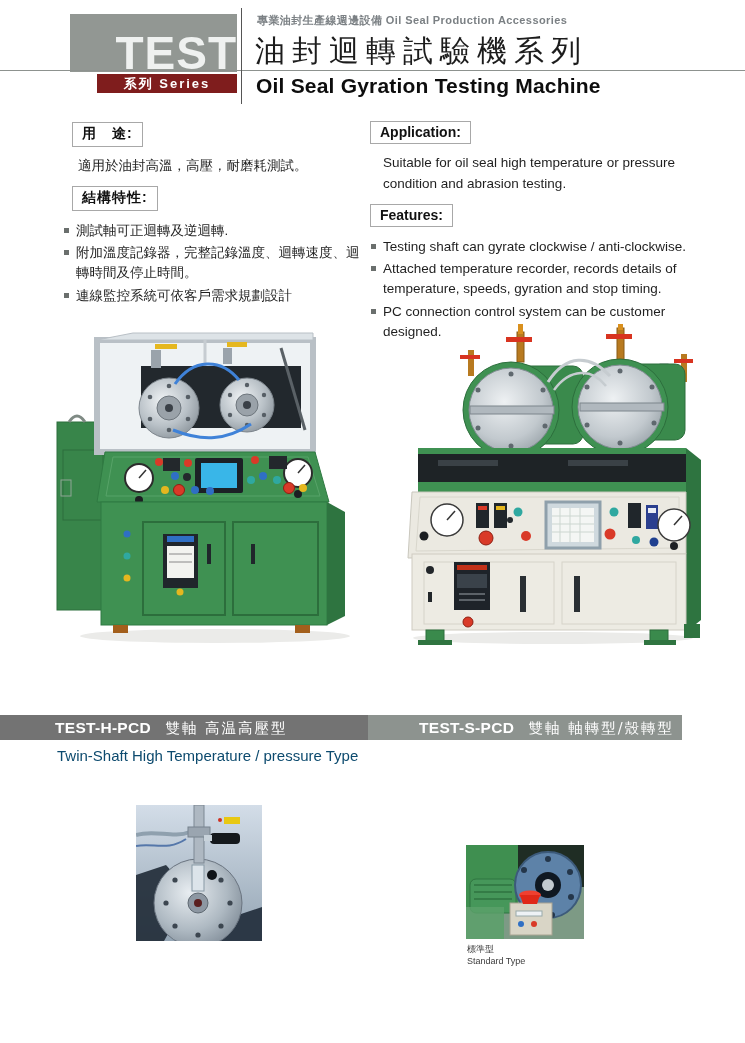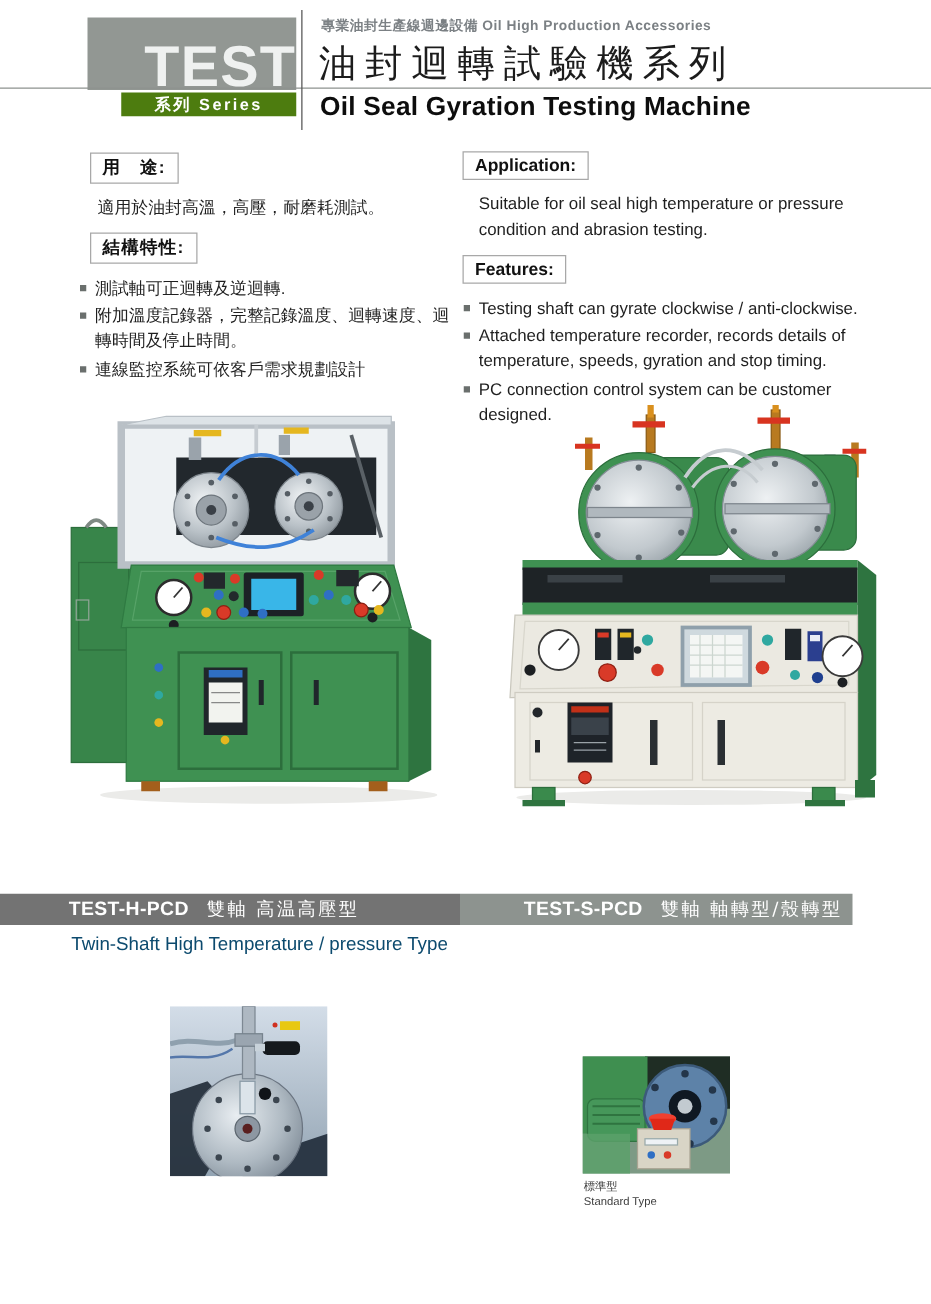--- a/index.html
+++ b/index.html
@@ -7,21 +7,21 @@
     position:relative; width:745px; height:1043px; background:#ffffff;
     font-family:"Liberation Sans","DejaVu Sans",sans-serif; overflow:hidden;
   }
   
   .logo-box { position:absolute; left:70px; top:14px; width:167px; height:58px; background:#929793; }
   .logo-title {
     position:absolute; left:0; right:0; bottom:-8px; text-align:right;
     font-size:46px; font-weight:bold; letter-spacing:1px; color:#eff1f0;
   }
   .logo-sub {
-    position:absolute; left:97px; top:74px; width:140px; height:19px; background:#4d7c0f;
+    position:absolute; left:97px; top:74px; width:140px; height:19px; background:#7f1d1d;
     color:#ffffff; font-weight:bold; font-size:13px; line-height:19px; text-align:center; letter-spacing:2px;
   }
   .h-rule { position:absolute; left:0; top:70px; width:745px; height:1px; background:#8d928f; }
   .v-divider { position:absolute; left:241px; top:8px; width:1px; height:96px; background:#555; }
   .tagline { position:absolute; left:257px; top:13px; font-size:11px; font-weight:bold; color:#7b8084; letter-spacing:0.4px; }
   .title-zh {
     position:absolute; left:255px; top:31px; font-size:30px; color:#1c1c1c;
     font-family:"DejaVu Serif","Liberation Serif",serif; letter-spacing:7px; white-space:nowrap;
   }
   .title-en { position:absolute; left:256px; top:74px; font-size:21px; font-weight:bold; color:#0d0d0d; letter-spacing:0.2px; }
@@ -73,21 +73,21 @@
 <body>
 
 <div class="page">
 
   <div class="logo-box">
     <span class="logo-title">TEST</span>
   </div>
   <div class="logo-sub">系列 Series</div>
   <div class="h-rule"></div>
   <div class="v-divider"></div>
-  <div class="tagline">專業油封生產線週邊設備  Oil High Production Accessories</div>
+  <div class="tagline">專業油封生產線週邊設備  Oil Seal Production Accessories</div>
   <div class="title-zh">油封迴轉試驗機系列</div>
   <div class="title-en">Oil Seal Gyration Testing Machine</div>
 
   <div class="col col-en">
     <div class="box-heading">Application:</div>
     <div class="body-text">Suitable for oil seal high temperature or pressure condition and abrasion testing.</div>
     <div class="box-heading">Features:</div>
     <ul class="bullets">
       <li>Testing shaft can gyrate clockwise / anti-clockwise.</li>
       <li>Attached temperature recorder, records details of temperature, speeds, gyration and stop timing.</li>

